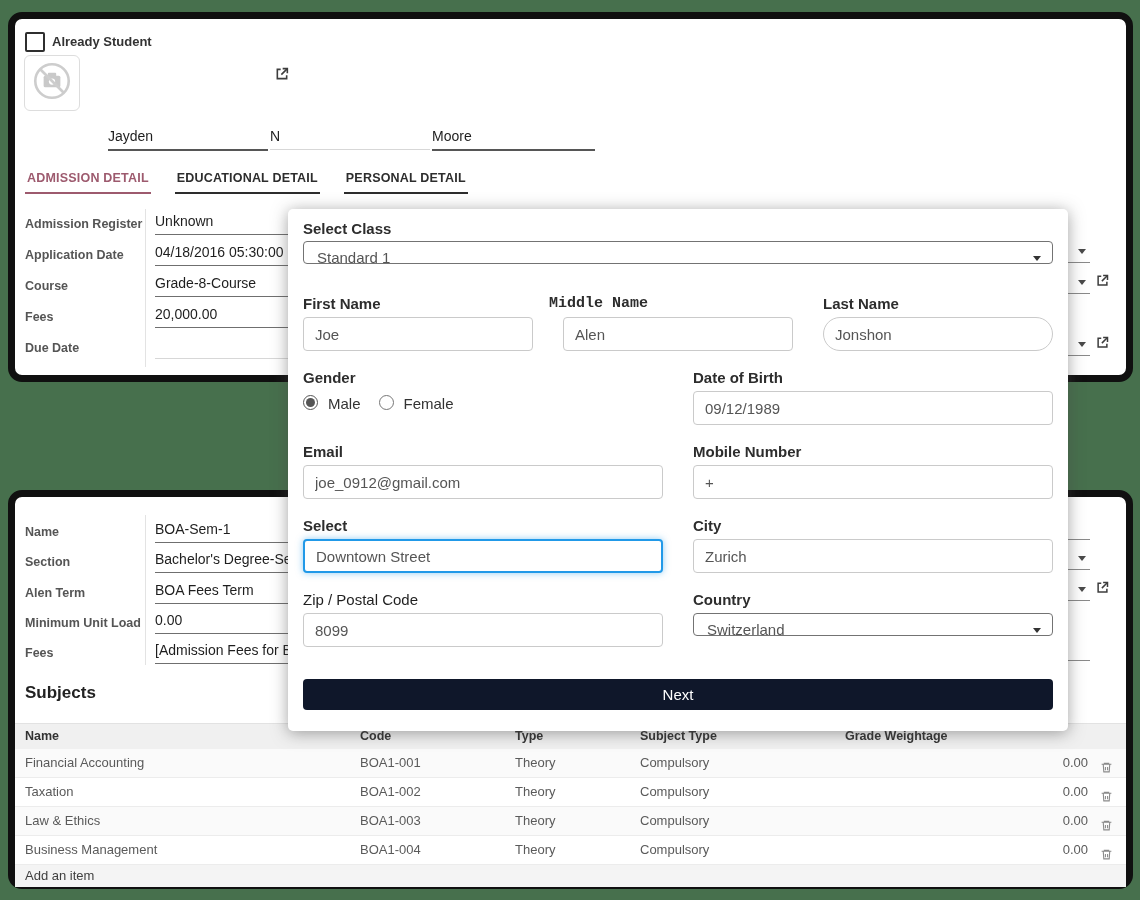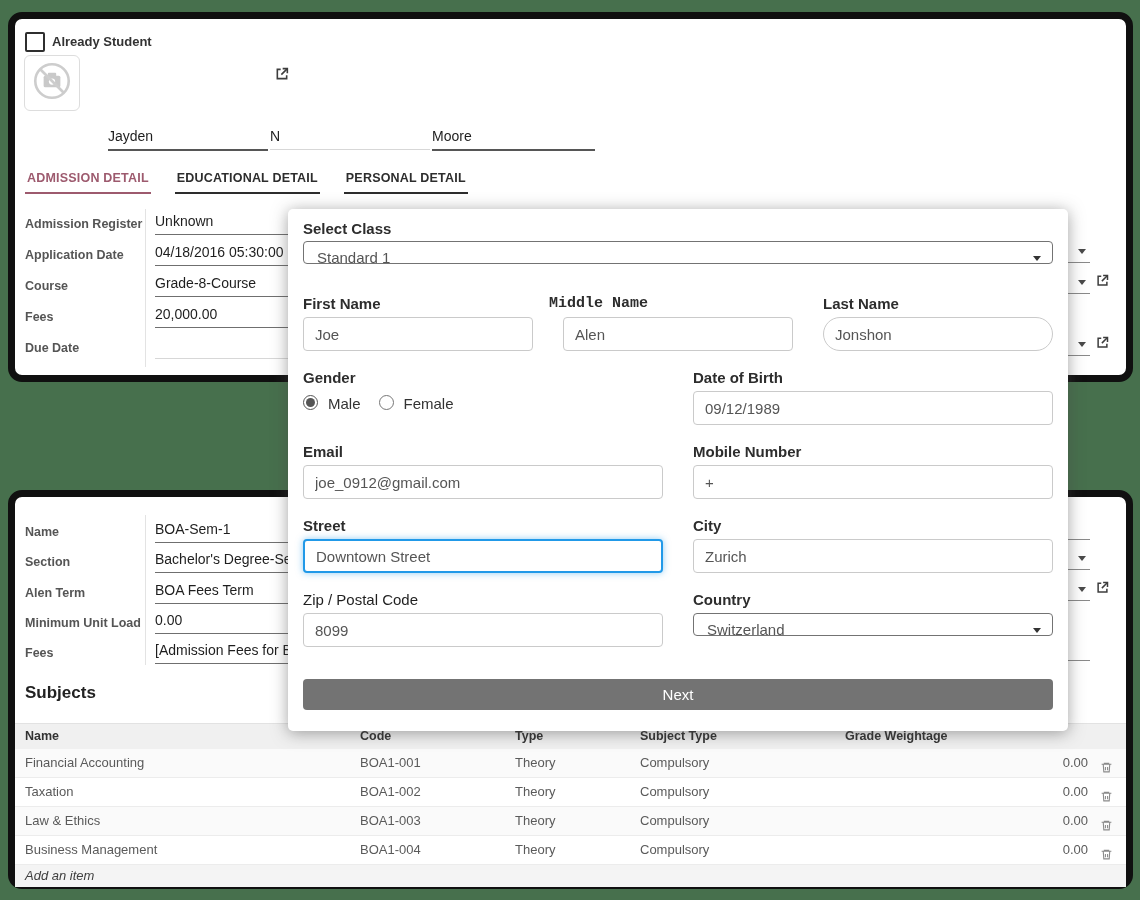--- a/index.html
+++ b/index.html
@@ -45,33 +45,33 @@
   .mlabel{position:absolute;font-size:15px;font-weight:700;color:#2d2d2d;white-space:nowrap;}
   .mlabel.normal{font-weight:400;color:#1f1f1f;}
   .minput{position:absolute;height:34px;border:1px solid #cacaca;border-radius:4px;padding:0 11px;font-size:15px;color:#555;
           background:#fff;box-sizing:border-box;font-family:inherit;outline:none;}
   .minput.focused{border:2px solid #2199e8;box-shadow:0 0 7px rgba(33,153,232,.5);}
   .mselect{position:absolute;height:23px;border:1px solid #737373;border-radius:4px;box-sizing:border-box;background:#fff;
            font-size:15px;color:#555;line-height:31px;padding:0 24px 0 13px;cursor:pointer;}
   .mselect .caret{right:11px;top:14px;border-top-color:#333;}
   .radio-row{position:absolute;display:flex;align-items:flex-start;gap:8px;font-size:15px;color:#333;}
   .radio-row input{width:15px;height:15px;accent-color:#555;margin:0 2px 0 0;}
-  .next-btn{position:absolute;background:#737373;color:#fff;border:none;border-radius:4px;font-size:15px;
+  .next-btn{position:absolute;background:#0f172a;color:#fff;border:none;border-radius:4px;font-size:15px;
             font-family:inherit;cursor:pointer;}
 
   
   .subjects-title{position:absolute;font-size:17px;font-weight:700;color:#222;}
   .t-header{position:absolute;left:0;width:1111px;height:25px;background:#f0f0f0;border-top:1px solid #e2e2e2;border-bottom:1px solid #e2e2e2;}
   .t-header span{position:absolute;font-size:12.5px;font-weight:700;color:#333;line-height:25px;}
   .t-row{position:absolute;left:0;width:1111px;height:28px;border-bottom:1px solid #ececec;font-size:13px;color:#5a5a5a;}
   .t-row.alt{background:#fafafa;}
   .t-row span{position:absolute;line-height:28px;white-space:nowrap;}
   .t-amount{text-align:right;width:95px;left:978px;}
   .trash{position:absolute;left:1085px;top:7px;cursor:pointer;}
-  .t-addrow{position:absolute;left:0;width:1111px;height:22px;background:#f4f4f4;font-size:13px;color:#3f3f3f;line-height:22px;cursor:pointer;font-style:italic;}
+  .t-addrow{position:absolute;left:0;width:1111px;height:22px;background:#f4f4f4;font-size:13px;color:#3f3f3f;line-height:22px;cursor:pointer;}
   .t-addrow span{margin-left:10px;}
 
   .col-name{left:10px;} .col-code{left:345px;} .col-type{left:500px;} .col-subtype{left:625px;} .col-grade{left:830px;}
 </style>
 </head>
 <body>
 
 <div class="panel" id="top-panel">
   <div class="checkbox" style="left:10px;top:13px;"></div>
   <div class="chk-label" style="left:37px;top:15px;">Already Student</div>
@@ -277,21 +277,21 @@
     <span>Female</span>
   </div>
   <div class="mlabel" style="left:405px;top:160px;">Date of Birth</div>
   <input class="minput" style="left: 405px; top: 182px; width: 360px;" value="09/12/1989">
 
   <div class="mlabel" style="left:15px;top:234px;">Email</div>
   <input class="minput" style="left: 15px; top: 256px; width: 360px;" value="joe_0912@gmail.com">
   <div class="mlabel" style="left:405px;top:234px;">Mobile Number</div>
   <input class="minput" style="left: 405px; top: 256px; width: 360px;" value="+">
 
-  <div class="mlabel" style="left:15px;top:308px;">Street</div>
+  <div class="mlabel" style="left:15px;top:308px;">Select</div>
   <input class="minput focused" style="left: 15px; top: 330px; width: 360px;" value="Downtown Street">
   <div class="mlabel" style="left:405px;top:308px;">City</div>
   <input class="minput" style="left: 405px; top: 330px; width: 360px;" value="Zurich">
 
   <div class="mlabel normal" style="left:15px;top:382px;">Zip / Postal Code</div>
   <input class="minput" style="left: 15px; top: 404px; width: 360px;" value="8099">
   <div class="mlabel" style="left:405px;top:382px;">Country</div>
   <div class="mselect" style="left:405px;top:404px;width:360px;">
     <span>Switzerland</span>
     <span class="caret"></span>

